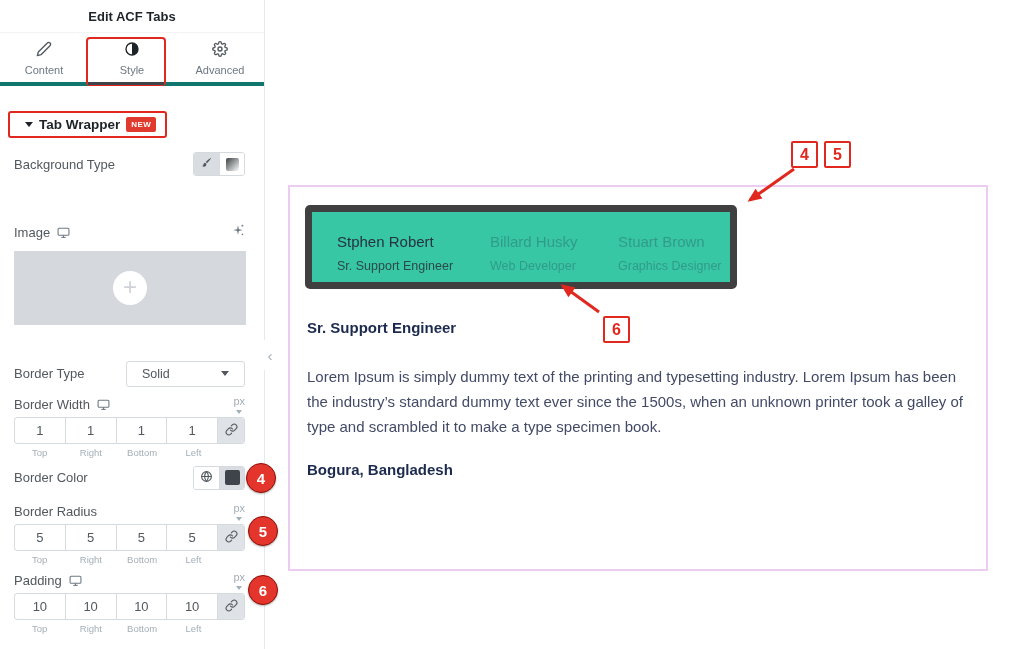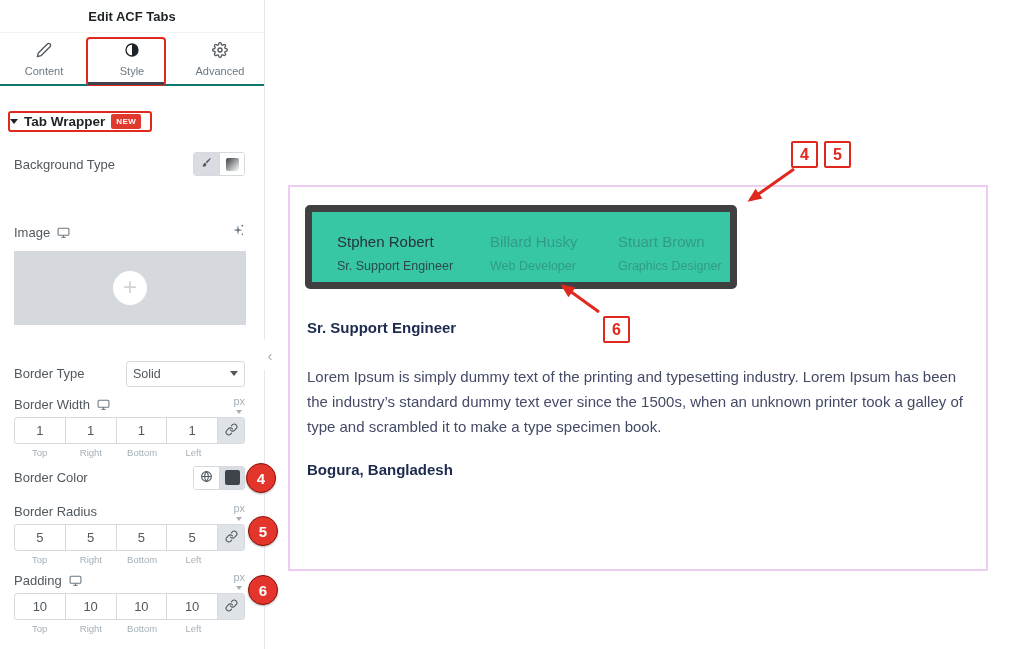--- a/index.html
+++ b/index.html
@@ -2,47 +2,47 @@
 <html><head>
 <meta charset="utf-8">
 <style>
   * { margin:0; padding:0; box-sizing:border-box; }
   html,body { width:1024px; height:649px; }
   body { position:relative; font-family:"Liberation Sans",sans-serif; background:#fff; overflow:hidden; }
 
   
   .sidebar { position:absolute; left:0; top:0; width:265px; height:649px; background:#fff; border-right:1px solid #e6e9ec; }
   .p-header { position:absolute; top:0; left:0; right:0; height:33px; border-bottom:1px solid #f1f3f5; display:flex; align-items:center; justify-content:center; font-size:13px; font-weight:bold; color:#1d2327; }
-  .p-tabs { position:absolute; top:34px; left:0; right:0; height:52px; display:flex; border-bottom:2px solid #0f766e; }
+  .p-tabs { position:absolute; top:34px; left:0; right:0; height:52px; display:flex; border-bottom:4px solid #0f766e; }
   .p-tab { flex:1; display:flex; flex-direction:column; align-items:center; justify-content:center; gap:5px; font-size:11px; color:#6d7882; cursor:pointer; }
   .p-tab svg { width:16px; height:16px; }
   .style-outline { position:absolute; left:86px; top:37px; width:80px; height:49px; border:2px solid #e0281e; border-radius:4px; pointer-events:none; }
   .style-underline { position:absolute; left:88px; top:82px; width:76px; height:3px; background:#3f444b; }
 
-  .section-hd { position:absolute; top:111px; left:8px; height:21px; display:flex; align-items:center; gap:6px; border:2px solid #e0281e; border-radius:3px; padding:0 9px 0 0; font-weight:bold; font-size:13.5px; color:#1d2327; cursor:pointer; }
+  .section-hd { position:absolute; top:111px; left:8px; height:27px; display:flex; align-items:center; gap:6px; border:2px solid #e0281e; border-radius:3px; padding:0 9px 0 15px; font-weight:bold; font-size:13.5px; color:#1d2327; cursor:pointer; }
   .car-dn { width:0; height:0; border-left:4px solid transparent; border-right:4px solid transparent; border-top:5px solid #1d2327; }
   .badge-new { background:#e0392e; color:#fff; font-size:8px; font-weight:bold; padding:3px 5px; border-radius:2px; letter-spacing:.4px; }
 
   .row { position:absolute; left:14px; width:231px; display:flex; align-items:center; justify-content:space-between; }
   .lbl { font-size:13px; color:#51585e; display:flex; align-items:center; gap:7px; }
   .lbl svg.resp { width:13px; height:13px; color:#6d7882; }
 
   .btn-group { display:flex; border:1px solid #d5dadf; border-radius:3px; overflow:hidden; background:#fff; }
   .cbtn { width:25px; height:22px; display:flex; align-items:center; justify-content:center; background:#fff; cursor:pointer; }
   .cbtn + .cbtn { border-left:1px solid #d5dadf; }
   .cbtn.sel { background:#d9dde1; }
   .cbtn svg { width:13px; height:13px; }
   .swatch { width:15px; height:15px; border-radius:2px; }
   .grad { width:13px; height:13px; border-radius:2px; background:linear-gradient(135deg,#3c4043 0%,#ffffff 100%); }
 
   .img-ph { position:absolute; left:14px; top:251px; width:232px; height:74px; background:#d5d8dc; display:flex; align-items:center; justify-content:center; cursor:pointer; }
   .ph-circle { width:34px; height:34px; border-radius:50%; background:#fff; color:#cfd3d8; font-size:24px; display:flex; align-items:center; justify-content:center; }
   .ph-circle::before { content:"+"; line-height:1; margin-top:-2px; }
 
-  .select { display:flex; align-items:center; justify-content:space-between; width:119px; height:26px; border:1px solid #d5dadf; border-radius:3px; padding:0 6px; font-size:12.5px; color:#51585e; background:#fff; cursor:pointer; }
+  .select { display:flex; align-items:center; justify-content:space-between; width:119px; height:26px; border:1px solid #d5dadf; border-radius:3px; padding:0 15px; font-size:12.5px; color:#51585e; background:#fff; cursor:pointer; }
   .select .car-dn { border-top-color:#51585e; }
   .unit { font-size:11px; color:#a4afb7; display:flex; align-items:center; gap:3px; cursor:pointer;flex-direction:column; }
   .unit .car-dn { border-left-width:3px; border-right-width:3px; border-top:4px solid #a4afb7; }
 
   .input-group { position:absolute; left:14px; width:231px; height:27px; display:flex; border:1px solid #d5dadf; border-radius:3px; background:#fff; overflow:hidden; }
   .num-cell { flex:1; border-right:1px solid #d5dadf; }
   .num-cell input { width:100%; height:100%; border:none; outline:none; text-align:center; font-size:13px; color:#51585e; font-family:inherit; background:transparent; }
   .link-btn { width:26px; background:#dfe2e6; display:flex; align-items:center; justify-content:center; cursor:pointer; }
   .link-btn svg { width:13px; height:13px; }
   .dims { position:absolute; left:14px; width:205px; display:flex; }

